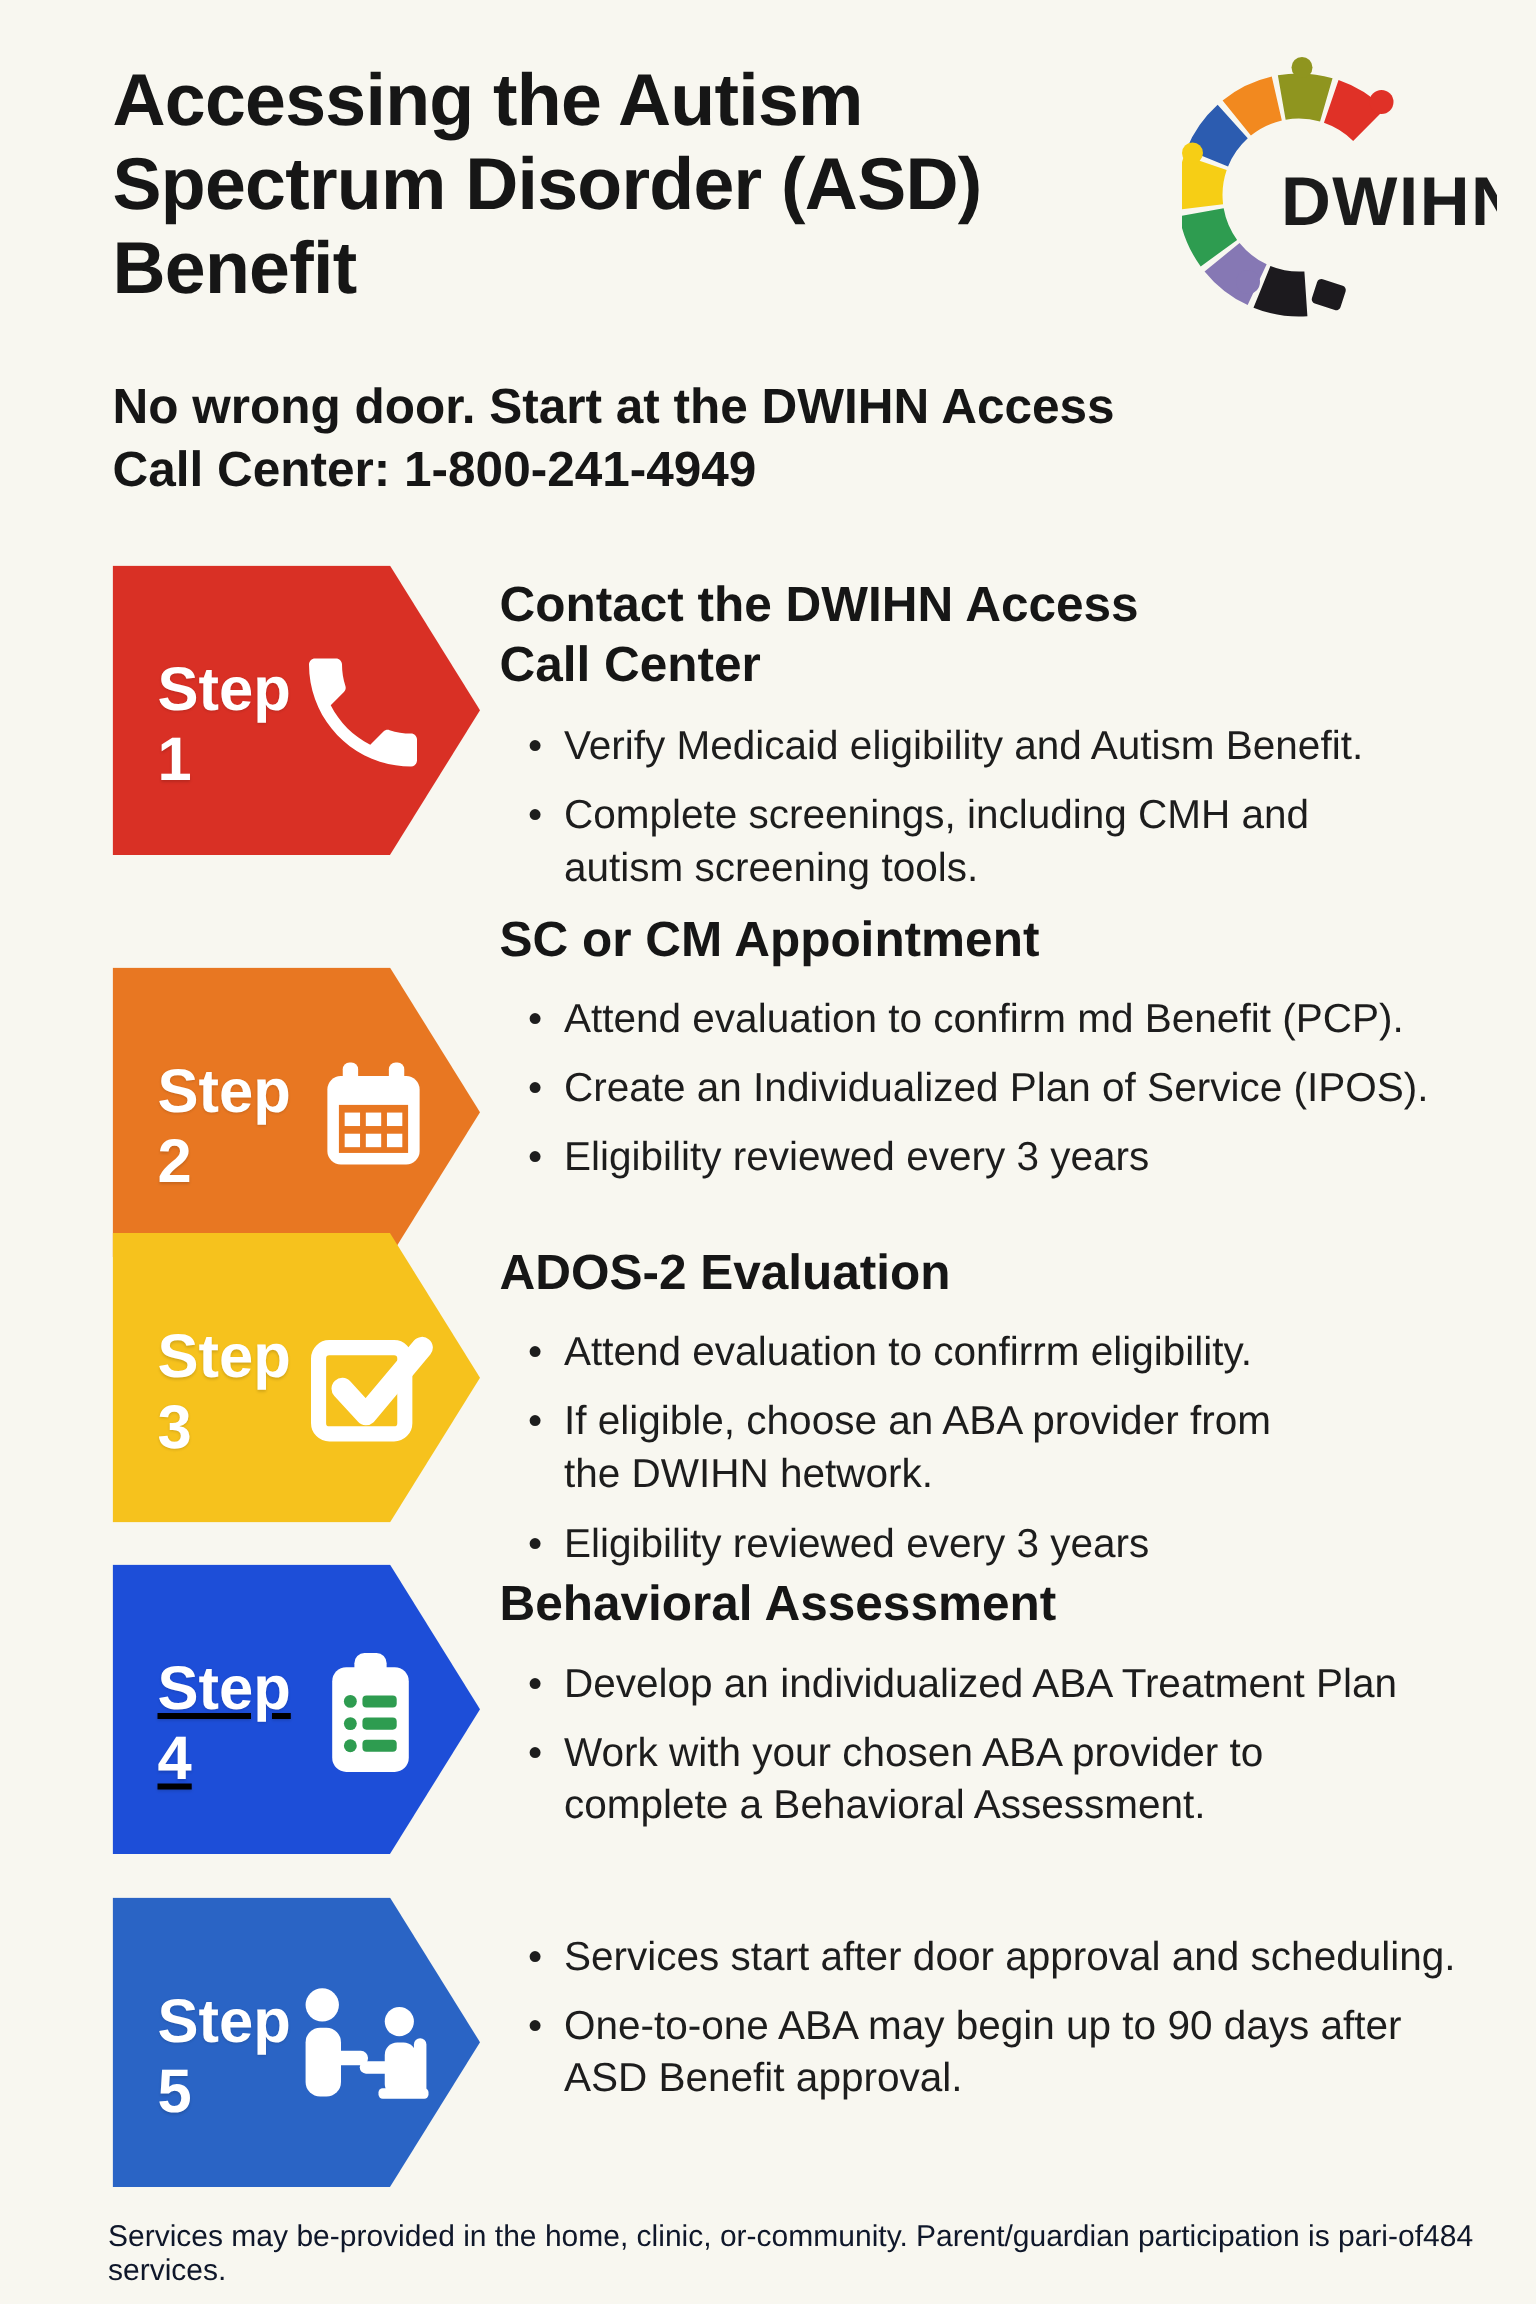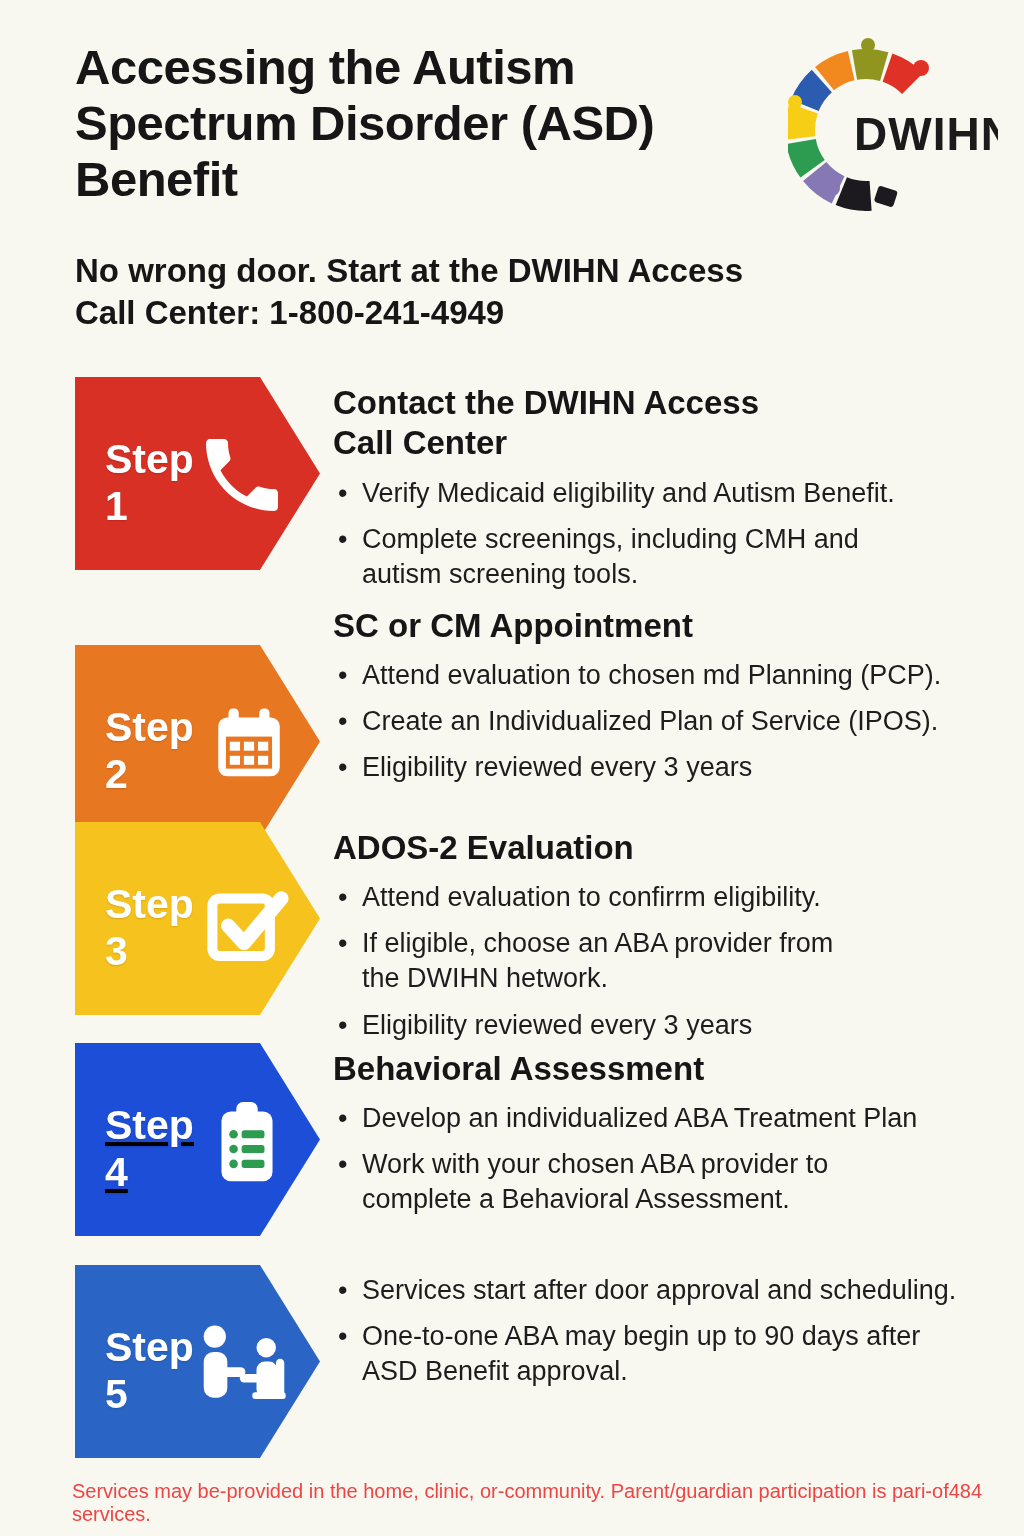--- a/index.html
+++ b/index.html
@@ -58,39 +58,39 @@
   .content{
     position:absolute;left:333px;top:6px;width:660px;
   }
   .content h2{
     margin:0 0 12px 0;
     font-size:33px;font-weight:700;color:#161616;
     line-height:1.22;
     white-space:pre-line;
   }
   .content ul{
-    margin:2px;padding:0;list-style:none;
+    margin:16px;padding:0;list-style:none;
   }
   .content li{
     position:relative;
     padding-left:27px;
     font-size:27px;color:#1d1d1d;
     line-height:1.3;
     margin-bottom:11px;
     white-space:pre-line;
   }
   .content li::before{
     content:"•";
     position:absolute;left:3px;top:0;
     font-size:27px;color:#1d1d1d;
   }
   
   .footer{
     position:absolute;left:72px;top:1480px;width:930px;
-    font-size:20px;color:#ef4444;
+    font-size:20px;color:#0f172a;
   }
 </style>
 </head>
 <body>
 
 <div class="page">
 
   <h1 class="title">Accessing the Autism
 Spectrum Disorder (ASD)
 Benefit</h1>
@@ -160,21 +160,21 @@
                   <rect x="28" y="42" width="8" height="7"></rect>
                   <rect x="39" y="42" width="8" height="7"></rect>
                 </g>
               </svg>
             </div>
           </div>
         </div>
         <div class="content">
           <h2>SC or CM Appointment</h2>
           <ul>
-            <li>Attend evaluation to chosen md Planning (PCP).</li>
+            <li>Attend evaluation to confirm md Benefit (PCP).</li>
             <li>Create an Individualized Plan of Service (IPOS).</li>
             <li>Eligibility reviewed every 3 years</li>
           </ul>
         </div>
       </section>
       <section class="step" style="top: 822px; height: 193px;">
         <div class="arrow" style="background: rgb(246, 194, 29);">
           <div class="arrow-inner">
             <div class="step-label">Step 3</div>
             <div class="step-icon" style="color: rgb(246, 194, 29);">

